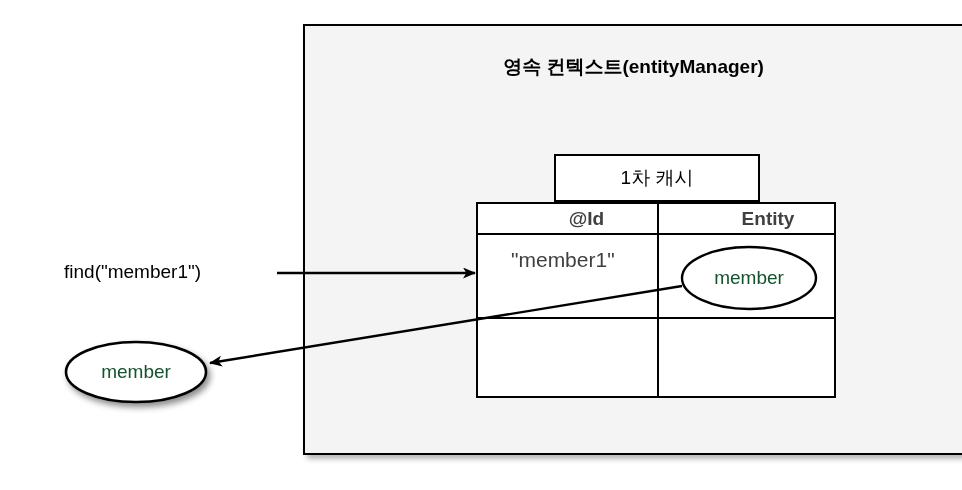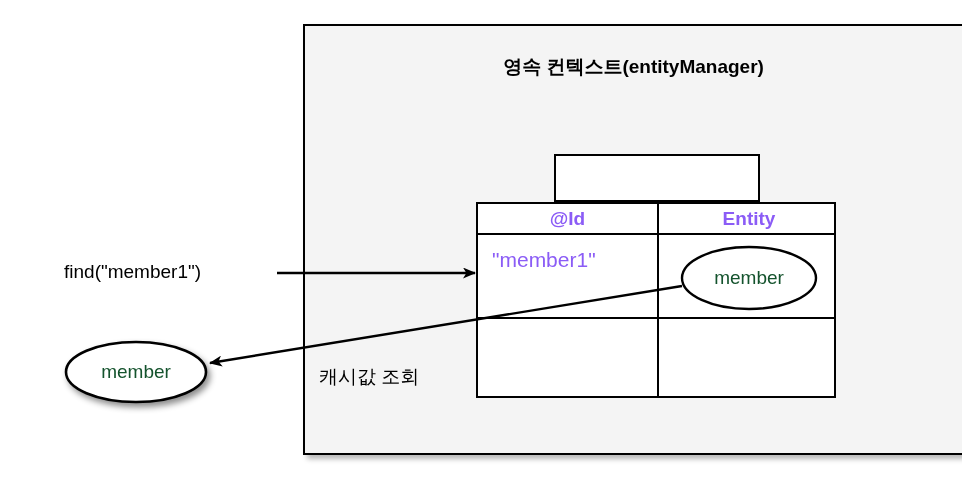--- a/index.html
+++ b/index.html
@@ -82,23 +82,24 @@
   }
   .tbl-vline {
     position: absolute;
     top: 0;
     width: 2px;
     height: 100%;
     background: #000000;
   }
   .cell-text {
     position: absolute;
-    color: #8b5cf6;
+    color: #404040;
     line-height: 24px;
     white-space: nowrap;
+    padding-left: 19px;
   }
   .hdr-text {
     font-size: 19px;
     font-weight: bold;
     text-align: center;
   }
   .body-text {
     font-size: 21px;
   }
   
@@ -128,20 +129,21 @@
 </style>
 </head>
 <body>
 
 <div id="canvas">
 
   <div id="context-box"></div>
   <div id="context-title">영속 컨텍스트(entityManager)</div>
 
   <div id="cache-label-box"></div>
+  <div id="cache-label-text">1차 캐시</div>
 
   <div id="cache-table">
     <div class="tbl-hline" style="top: 29px;"></div>
     <div class="tbl-hline" style="top: 113px;"></div>
     <div class="tbl-vline" style="left: 179px;"></div>
 
     <div class="cell-text hdr-text" style="left: 0px; top: 3px; width: 179px;">@Id</div>
     <div class="cell-text hdr-text" style="left: 181px; top: 3px; width: 180px;">Entity</div>
 
     <div class="cell-text body-text" style="left: 14px; top: 44px;">"member1"</div>
@@ -165,15 +167,14 @@
 
     <ellipse cx="715" cy="278" rx="67" ry="31" fill="#ffffff" stroke="#000000" stroke-width="2.4"></ellipse>
 
     <ellipse cx="102" cy="372" rx="70" ry="30" fill="#ffffff" stroke="#000000" stroke-width="2.6" filter="url(#node-shadow)"></ellipse>
   </svg>
 
   <div class="ellipse-label" style="left: 648px; top: 266px; width: 134px;">member</div>
   <div class="ellipse-label" style="left: 32px; top: 360px; width: 140px;">member</div>
 
   <div class="edge-label" style="left: 30px; top: 259px;">find("member1")</div>
-  <div class="edge-label" style="left: 285px; top: 364px;">캐시값 조회</div>
 
 </div>
 
 </body></html>

